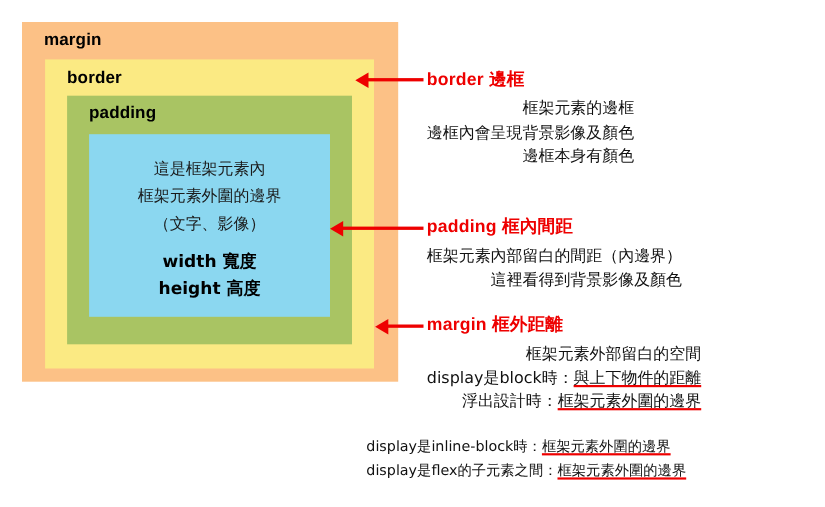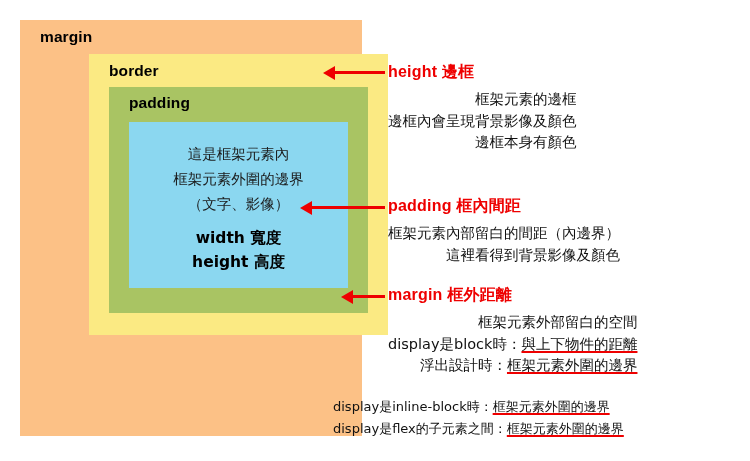--- a/index.html
+++ b/index.html
@@ -14,29 +14,28 @@
     position: relative;
     width: 750px;
     height: 461px;
     background: #ffffff;
   }
 
   
   .box-margin {
     position: absolute;
     left: 20px; top: 20px;
-    width: 342px; height: 416px;
+    width: 342px; height: 327px;
     background: #fcc186;
   }
   .box-border {
     position: absolute;
     left: 21px; top: 34px;
     width: 299px; height: 281px;
     background: #fbea83;
-    margin-left: 48px;
   }
   .box-padding {
     position: absolute;
     left: 20px; top: 33px;
     width: 259px; height: 226px;
     background: #a9c463;
   }
   .box-content {
     position: absolute;
     left: 20px; top: 35px;
@@ -164,21 +163,21 @@
         </div>
       </div>
     </div>
   </div>
 
   <div class="arrow arrow-border"></div>
   <div class="arrow arrow-padding"></div>
   <div class="arrow arrow-margin"></div>
 
   <div class="annot annot-border">
-    <div class="annot-title">height 邊框</div>
+    <div class="annot-title">border 邊框</div>
     <div class="annot-body">
       <span>框架元素的邊框</span><br>
       <span>邊框內會呈現背景影像及顏色</span><br>
       <span>邊框本身有顏色</span><br>
     </div>
   </div>
 
   <div class="annot annot-margin">
     <div class="annot-title">margin 框外距離</div>
     <div class="annot-body">

